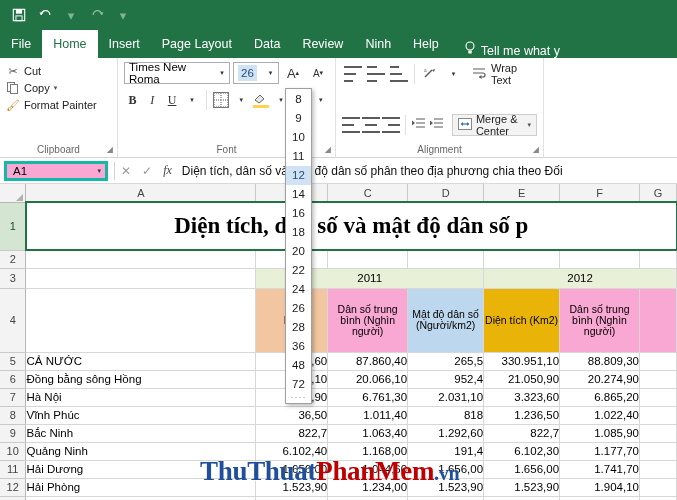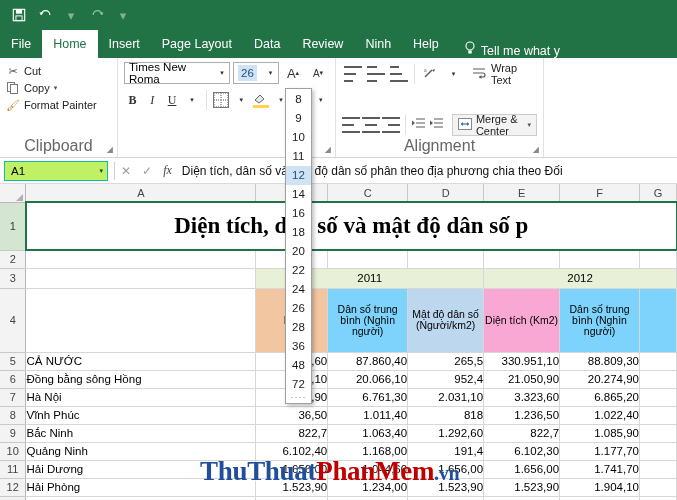--- a/index.html
+++ b/index.html
@@ -68,21 +68,21 @@
     height: 100%;
     padding: 4px 6px 0 6px;
     border-right: 1px solid #e2e2e2;
     display: flex;
     flex-direction: column;
   }
   .group-label {
     position: absolute;
     bottom: 2px; left: 0; right: 0;
     text-align: center;
-    font-size: 16px;
+    font-size: 10px;
     color: #666;
   }
   .group-launcher {
     position:absolute; bottom:3px; right:4px;
     font-size: 8px; color:#888;
   }
 
   
   .g-clip { width: 118px; }
   .clip-row { display:flex; gap:4px; }
@@ -215,22 +215,22 @@
     height: 26px;
     display: flex;
     align-items: center;
     background: #fff;
     border-bottom: 1px solid #d9d9d9;
   }
   .namebox {
     width: 104px;
     height: 20px;
     margin-left: 4px;
-    border: 1px solid #14b8a6;
-    background:#bef264;
+    border: 3px solid #14b8a6;
+    background:#f9a8d4;
     display:flex; align-items:center;
     padding-left: 6px;
     font-size: 11.5px;
   }
   .namebox .arrow { margin-left:auto; font-size:7px; padding-right:4px; color:#333; }
   .fb-sep { width:1px; height:18px; background:#d2d2d2; margin: 0 6px; }
   .fb-icons { display:flex; align-items:center; gap:11px; color:#9a9a9a; font-size:12px; }
   .fb-icons .fx { font-style:italic; font-family:"Liberation Serif", serif; color:#444; }
   .fb-input {
     flex: 1;
@@ -299,22 +299,22 @@
     font-size: 23px;
     text-align: center;
     color: #000;
     white-space: nowrap;
   }
   .sel-border { outline: 2px solid #217346; outline-offset: -1px; }
 
   .hdr-2011 { background:#e8f0d8; font-weight:normal; }
   .hdr-pink { background:#f2c6a0; }
   .hdr-blue { background:#bdd7ee; }
-  .hdr-green { background:#f9a8d4; }
-  .hdr-lgreen { background:#7dd3fc; }
+  .hdr-green { background:#eab308; }
+  .hdr-lgreen { background:#f9a8d4; }
   .wrapcell { white-space: normal; line-height: 11px; font-size: 10.5px; text-align:center; vertical-align: middle; }
 
   
   .watermark {
     position:absolute;
     left: 200px; top: 444px;
     font-family: "Liberation Serif", serif;
     font-weight: bold;
     font-size: 27px;
     letter-spacing: -0.3px;
@@ -455,20 +455,21 @@
       <div class="icon-btn">
         <span class="fill-ico">
           <span style="font-family:'Liberation Serif',serif;font-weight:bold;font-size:11px;position:absolute;left:3px;top:-1px;">A</span>
           <span class="fontcolor-bar"></span>
         </span>
       </div>
       <div class="icon-btn">
           <span style="font-size:7px">▾</span>
         </div>
     </div>
+    <div class="group-label">Font</div>
     <div class="group-launcher">◢</div>
   </div>
 
   <div class="group g-align">
     <div class="al-row">
       <div class="icon-btn">
         <span class="align-ico">
             <span></span>
             <span style="width:70%"></span>
             <span style="width:55%"></span>

